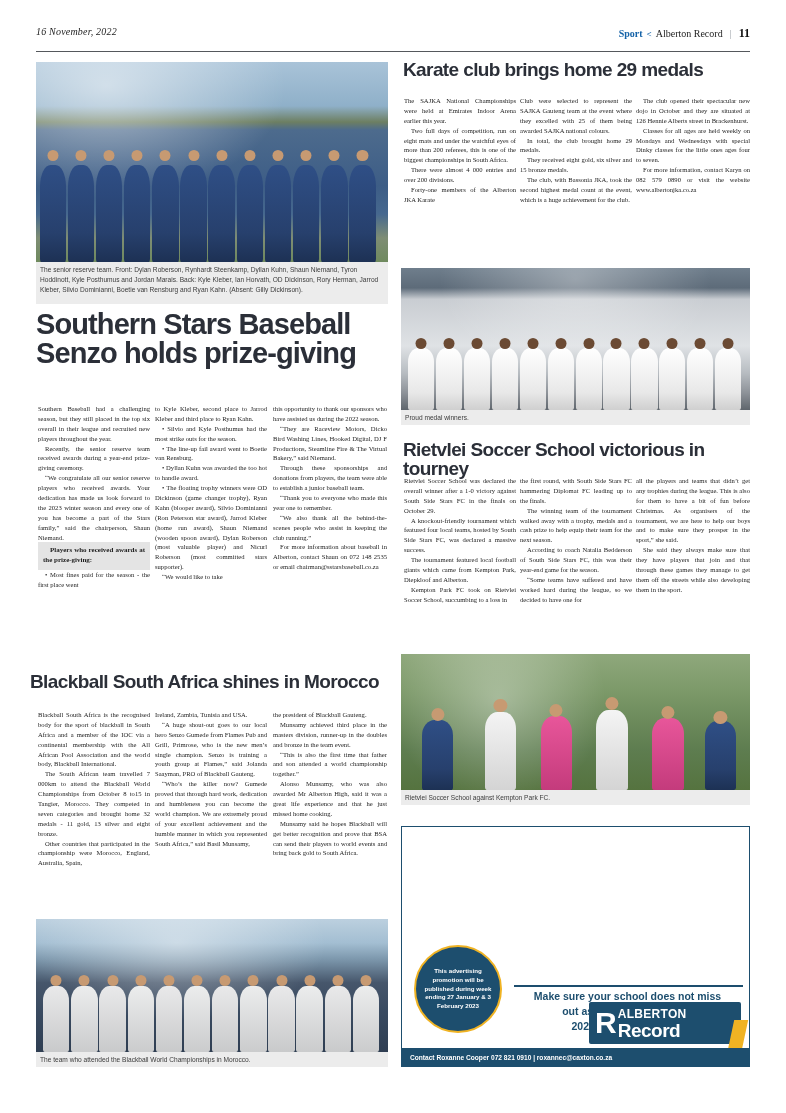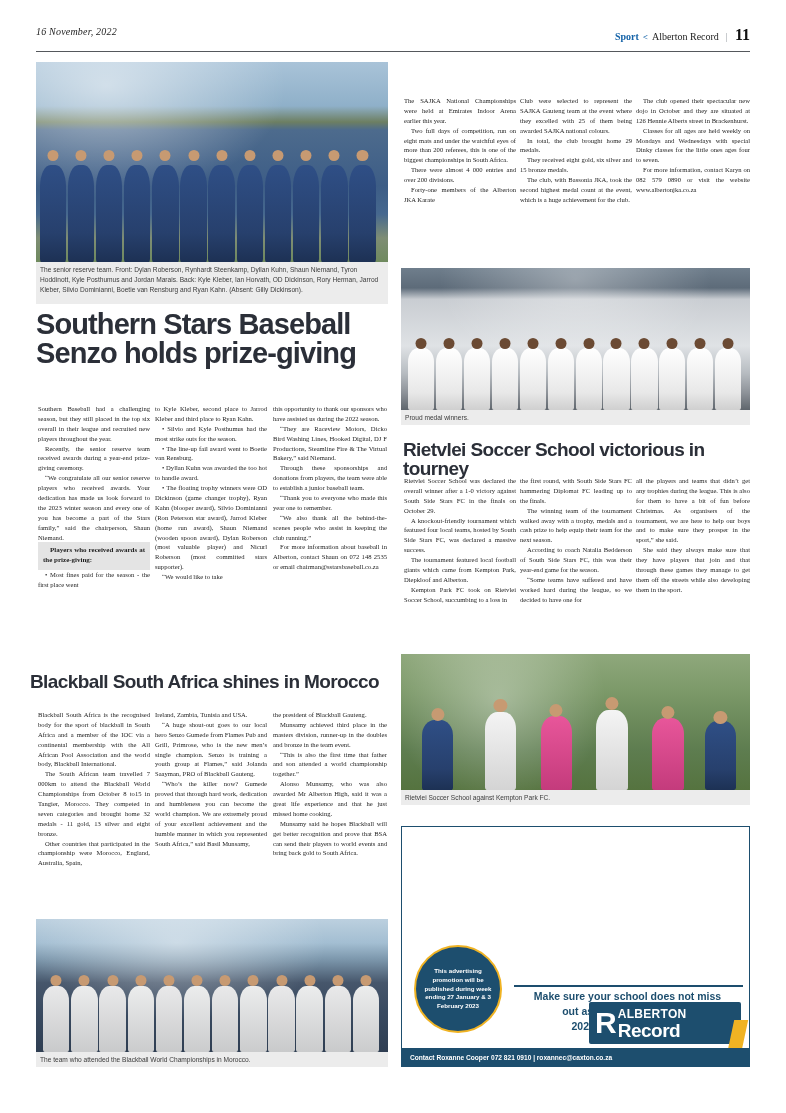--- a/index.html
+++ b/index.html
@@ -18,21 +18,21 @@
     position: absolute; left: 36px; top: 26px; width: 714px; height: 26px;
     border-bottom: 1.5px solid #55585c;
     display: flex; align-items: flex-start; justify-content: space-between;
   }
   .masthead .date { font-size: 10px; letter-spacing: .2px; color: #222; font-style: italic; }
   .masthead .right { display: flex; align-items: baseline; gap: 4px; font-size: 10px; }
   .masthead .sport { color: #1563a8; font-weight: bold; font-family: "Liberation Serif", serif; }
   .masthead .arrow { color: #1563a8; font-weight: bold; font-size: 9px; }
   .masthead .pubname { color: #222; text-align: right; }
   .masthead .divider { color: #9aa0a6; margin: 0 3px; }
-  .masthead .pagenum { font-weight: bold; font-size: 16px; color: #111; }
+  .masthead .pagenum { font-weight: bold; font-size: 12px; color: #111; }
 
   
   .photo { position: absolute; overflow: hidden; background: #b9c3cc; }
   .cap {
     position: absolute; background: #ececec; color: #3b3b3b;
     font-family: "Liberation Sans", sans-serif; font-size: 6.6px; line-height: 1.5;
     padding: 3px 4px 3px 4px;
   }
 
   
@@ -230,20 +230,21 @@
 
   <div class="col" style="left:273px; top:404px; width:114px; height:262px;">
     <p class="noind">this opportunity to thank our sponsors who have assisted us during the 2022 season.</p>
     <p>“They are Raceview Motors, Dicko Bird Washing Lines, Hooked Digital, DJ F Productions, Steamline Fire &amp; The Virtual Bakery,” said Niemand.</p>
     <p>Through these sponsorships and donations from players, the team were able to establish a junior baseball team.</p>
     <p>“Thank you to everyone who made this year one to remember.</p>
     <p>“We also thank all the behind-the-scenes people who assist in keeping the club running.”</p>
     <p>For more information about baseball in Alberton, contact Shaun on 072 148 2535 or email chairman@sstarsbaseball.co.za</p>
   </div>
 
+  <div class="headline h-med" style="left:403px; top:60px; width:350px;">Karate club brings home 29 medals</div>
 
   <div class="col" style="left:404px; top:96px; width:112px; height:165px;">
     <p class="noind">The SAJKA National Championships were held at Emirates Indoor Arena earlier this year.</p>
     <p>Two full days of competition, run on eight mats and under the watchful eyes of more than 200 referees, this is one of the biggest championships in South Africa.</p>
     <p>There were almost 4 000 entries and over 200 divisions.</p>
     <p>Forty-one members of the Alberton JKA Karate</p>
   </div>
   <div class="col" style="left:520px; top:96px; width:112px; height:165px;">
     <p class="noind">Club were selected to represent the SAJKA Gauteng team at the event where they excelled with 25 of them being awarded SAJKA national colours.</p>
     <p>In total, the club brought home 29 medals.</p>

